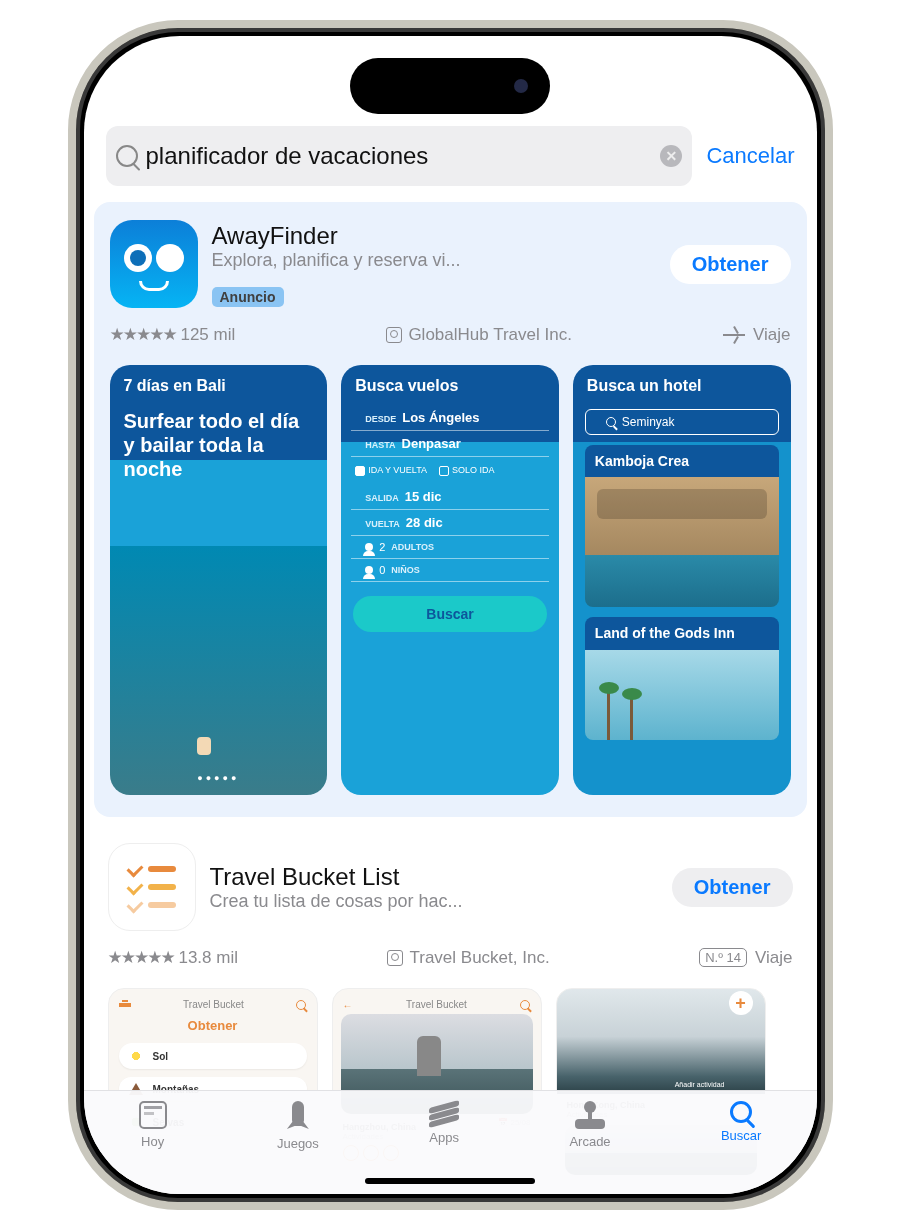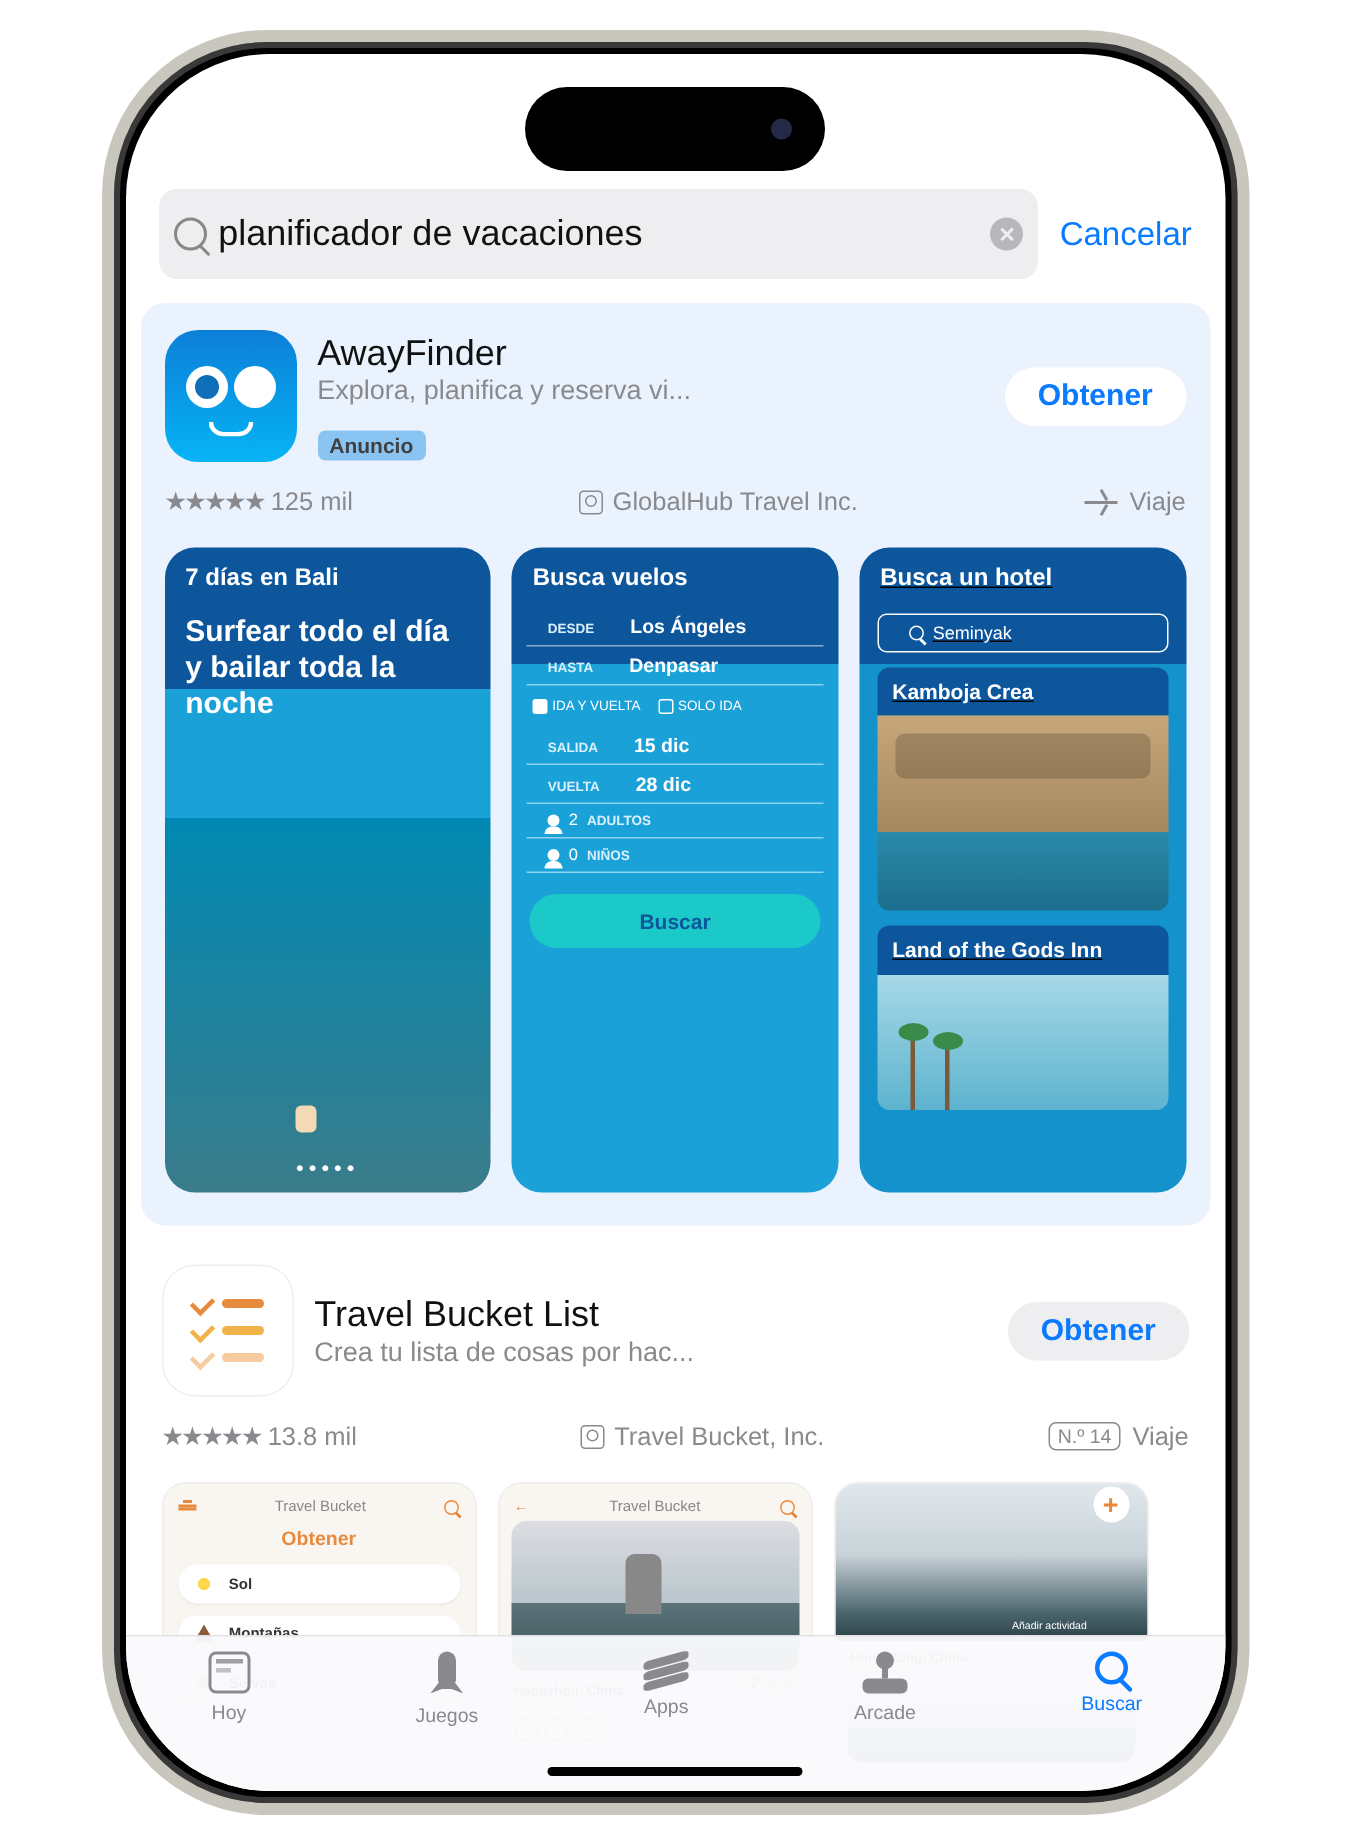--- a/index.html
+++ b/index.html
@@ -81,31 +81,31 @@
 
   .shots { display:flex; gap:14px; margin-top:20px; }
   .shot { flex:1; height:430px; border-radius:20px; overflow:hidden; position:relative; }
   .shot.s1 { background: linear-gradient(180deg,#0d569c 0%, #0d569c 22%, #1aa2d8 22%, #1aa2d8 42%, #0089b3 42%, #3a7c8a 100%);}
   .shot.s1 .title{color:#fff;font-weight:700;font-size:16px;padding:12px 14px 4px;}
   .shot.s1 .sub{color:#fff;font-weight:700;font-size:20px;line-height:1.2;padding:10px 14px;}
   .shot.s1 .surfer{position:absolute;bottom:40px;left:40%;width:14px;height:18px;background:#f3d9b5;border-radius:4px;}
   .shot .dots{position:absolute;bottom:12px;left:0;right:0;text-align:center;color:#fff;letter-spacing:3px;font-size:9px;}
   .shot.s2 { background: linear-gradient(180deg,#0d569c 0%, #0d569c 18%, #1aa2d8 18%, #1aa2d8 100%);}
   .shot.s2 .title{color:#fff;font-weight:700;font-size:16px;padding:12px 14px 10px;}
-  .shot.s2 .row{display:flex;gap:24px;align-items:baseline;padding:5px 14px;border-bottom:1px solid rgba(255,255,255,0.5);margin:0 10px;}
+  .shot.s2 .row{display:flex;gap:6px;align-items:baseline;padding:5px 14px;border-bottom:1px solid rgba(255,255,255,0.5);margin:0 10px;}
   .shot.s2 .lbl{color:#d9f0fb;font-size:9px;font-weight:700;}
   .shot.s2 .val{color:#fff;font-size:13px;font-weight:600;}
   .shot.s2 .opts{display:flex;gap:12px;padding:8px 14px;font-size:9px;color:#fff;}
   .shot.s2 .opts .box{width:10px;height:10px;border:1.5px solid #fff;display:inline-block;margin-right:3px;vertical-align:middle;border-radius:2px;}
   .shot.s2 .opts .box.ck{background:#fff;}
   .shot.s2 .pax{display:flex;gap:6px;align-items:center;padding:5px 14px;border-bottom:1px solid rgba(255,255,255,0.5);margin:0 10px;color:#fff;font-size:11px;}
   .shot.s2 .paxicon{width:8px;height:8px;background:#fff;border-radius:50%;position:relative;}
   .shot.s2 .paxicon::after{content:"";position:absolute;width:12px;height:5px;background:#fff;border-radius:5px 5px 0 0;top:8px;left:-2px;}
   .shot.s2 .searchbtn{margin:14px 12px 0;background:#1bc9c9;color:#0d569c;text-align:center;font-weight:700;padding:10px;border-radius:20px;font-size:14px;}
-  .shot.s3{ background: linear-gradient(180deg,#0d569c 0%, #0d569c 18%, #1492cc 18%, #1492cc 100%); text-decoration: underline;}
+  .shot.s3{ background: linear-gradient(180deg,#0d569c 0%, #0d569c 18%, #1492cc 18%, #1492cc 100%);}
   .shot.s3 .title{color:#fff;font-weight:700;font-size:16px;padding:12px 14px 10px;}
   .shot.s3 .sfield{margin:4px 12px;border:1.5px solid #fff;border-radius:6px;padding:5px 20px;color:#fff;font-size:12px;display:flex;align-items:center;gap:6px;}
   .shot.s3 .sfield .m{width:10px;height:10px;border:1.5px solid #fff;border-radius:50%;position:relative;}
   .shot.s3 .sfield .m::after{content:"";position:absolute;width:5px;height:1.5px;background:#fff;bottom:-2px;right:-3px;transform:rotate(45deg);}
   .shot.s3 .hotel{margin:10px 12px 0;}
   .shot.s3 .hname{background:#0d569c;color:#fff;font-weight:700;font-size:14px;padding:8px 10px;border-radius:8px 8px 0 0;}
   .shot.s3 .himg{height:130px;background:linear-gradient(180deg,#c7a77a 0%,#a58860 60%,#2a8aa8 60%,#1c6e8c 100%);border-radius:0 0 8px 8px;position:relative;}
   .shot.s3 .himg::before{content:"";position:absolute;top:12px;left:12px;right:12px;height:30px;background:rgba(0,0,0,0.18);border-radius:6px;}
   .shot.s3 .himg2{height:90px;background:linear-gradient(180deg,#a7d9e8,#5db3ce);border-radius:0 0 8px 8px;position:relative;overflow:hidden;}
   .shot.s3 .palm{position:absolute;bottom:0;width:3px;height:50px;background:#7a5a3a;}

